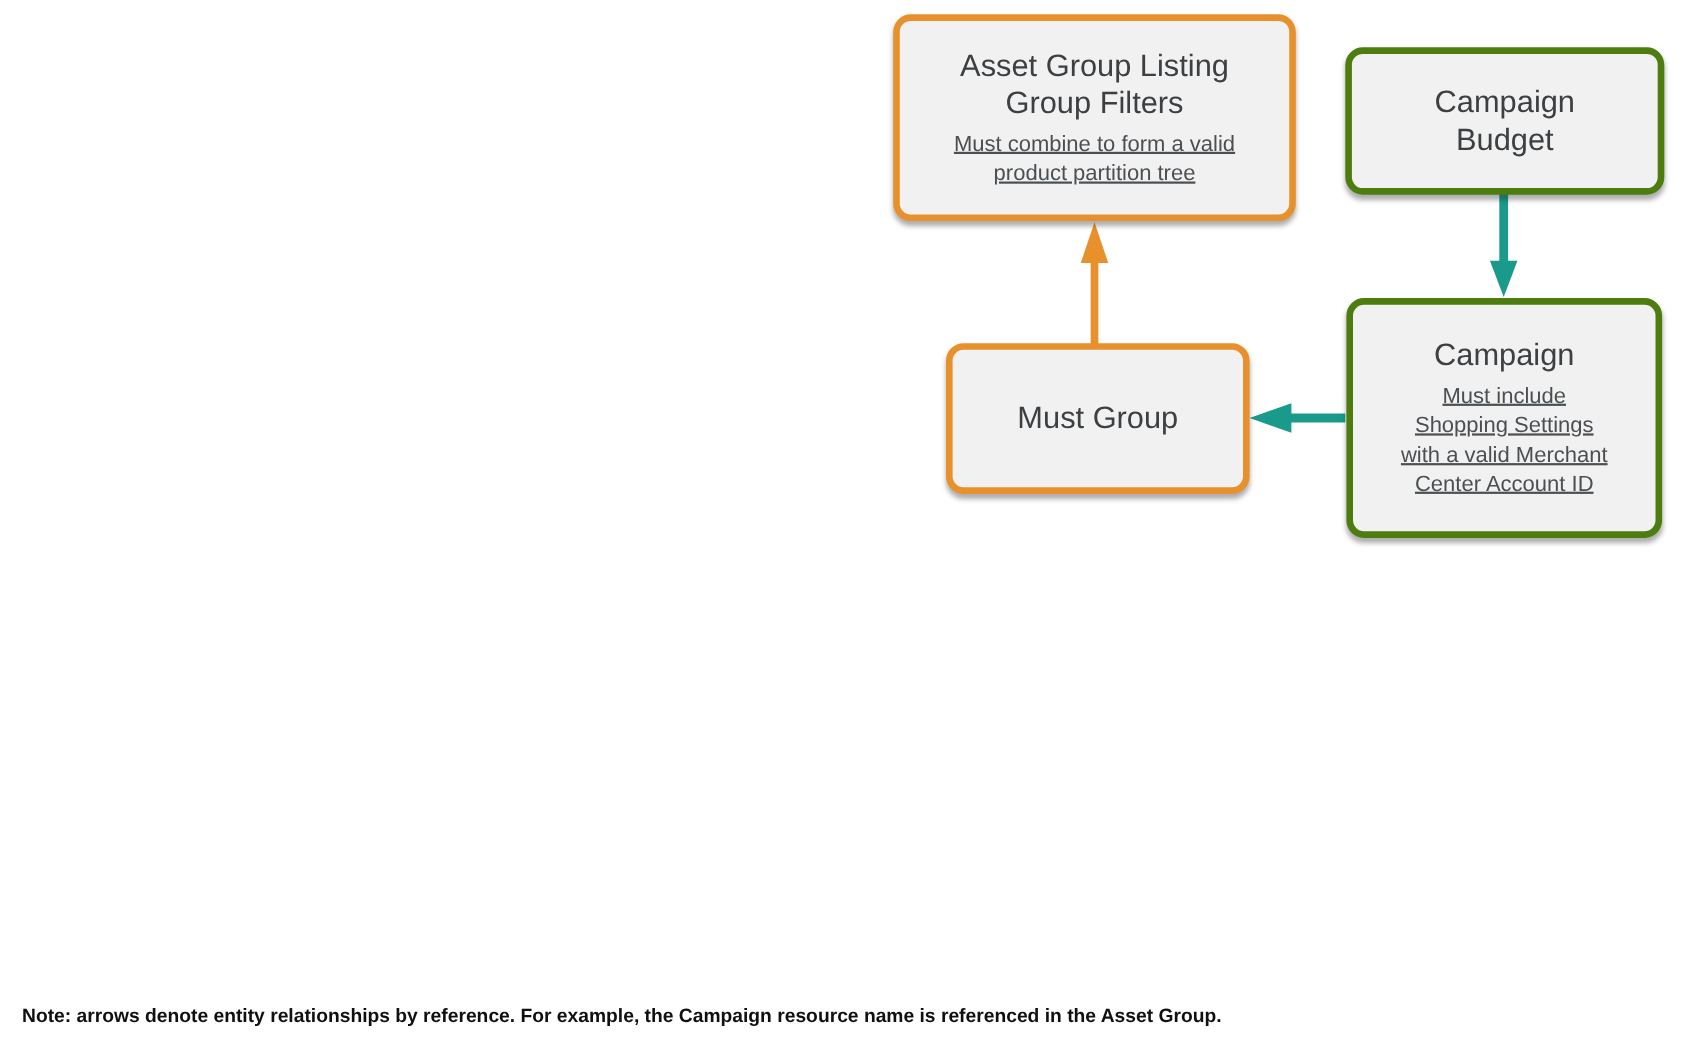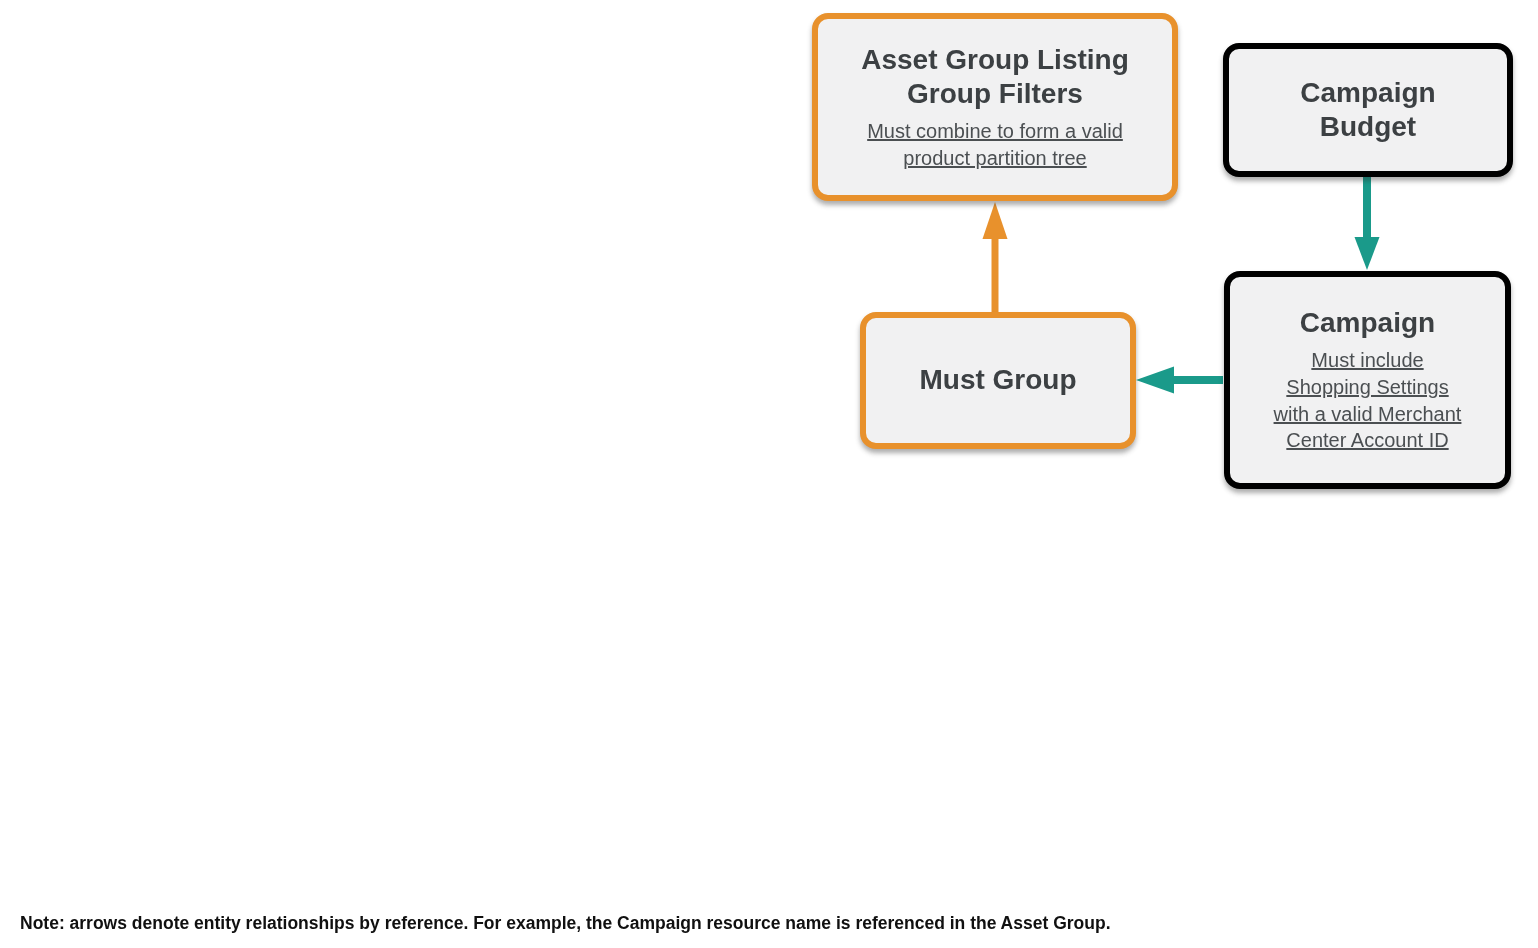--- a/index.html
+++ b/index.html
@@ -22,25 +22,25 @@
     border-radius: 16px;
     display: flex;
     flex-direction: column;
     align-items: center;
     justify-content: center;
     text-align: center;
     box-shadow: 0 4px 5px rgba(40, 40, 40, 0.38);
     padding: 8px 12px;
   }
   .node.orange { border: 6px solid #E8912C; }
-  .node.teal   { border: 6px solid #000000; align-items: center; }
+  .node.teal   { border: 6px solid #4d7c0f; align-items: center; }
 
   .node-title {
     font-size: 28px;
-    font-weight: bold;
+    font-weight: normal;
     color: #3C4043;
     line-height: 1.22;
     white-space: pre-line;
   }
   .node-subtitle {
     font-size: 20px;
     color: #4B4F52;
     line-height: 1.34;
     white-space: pre-line;
     margin-top: 7px;

